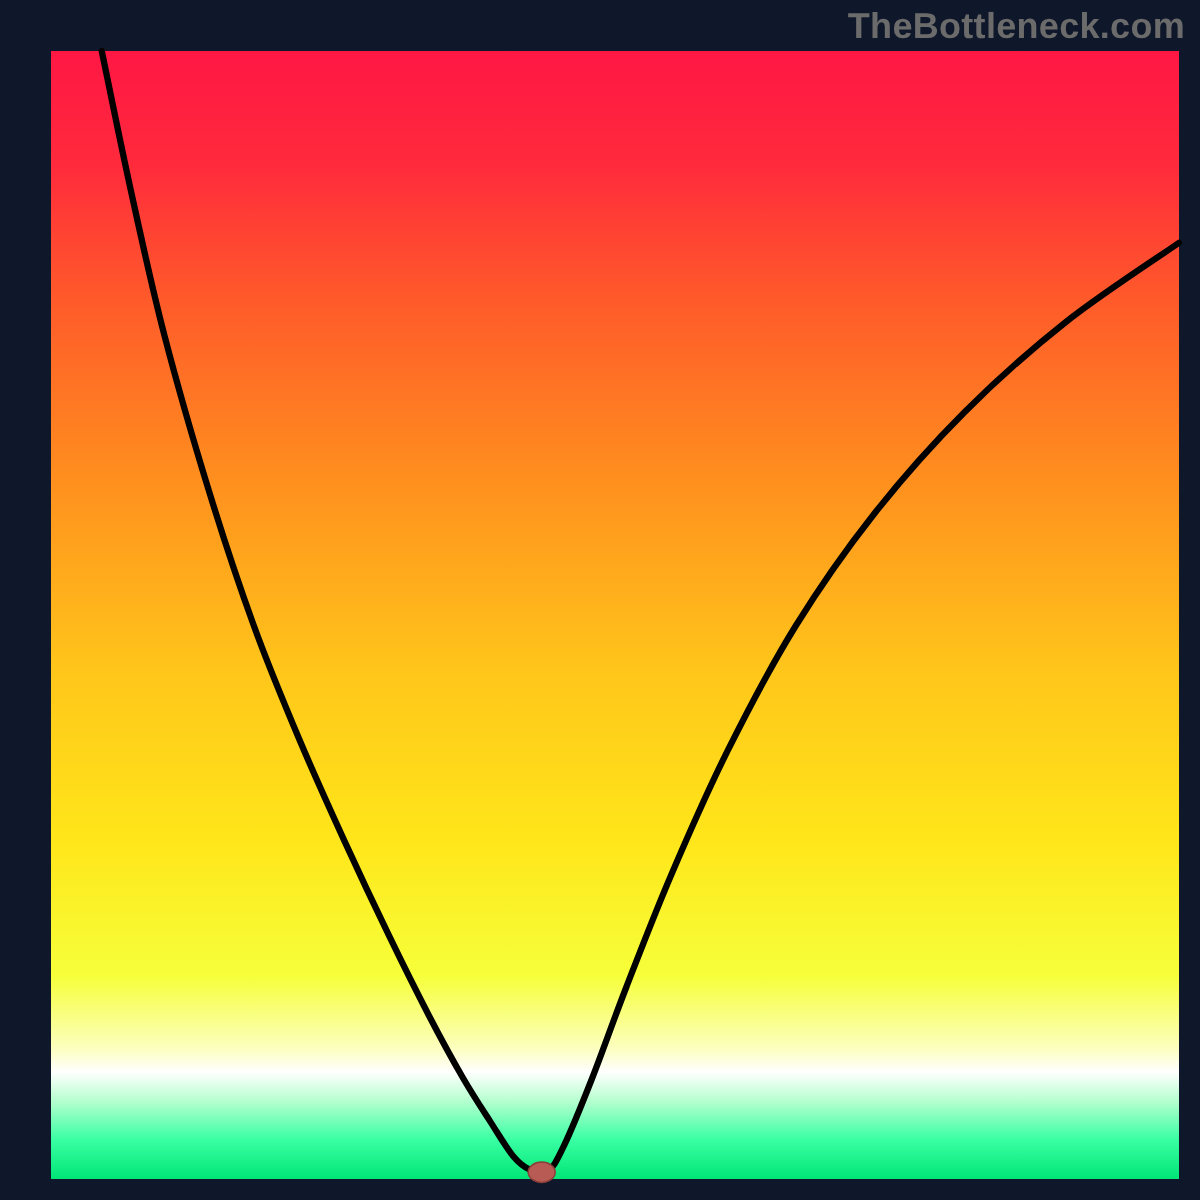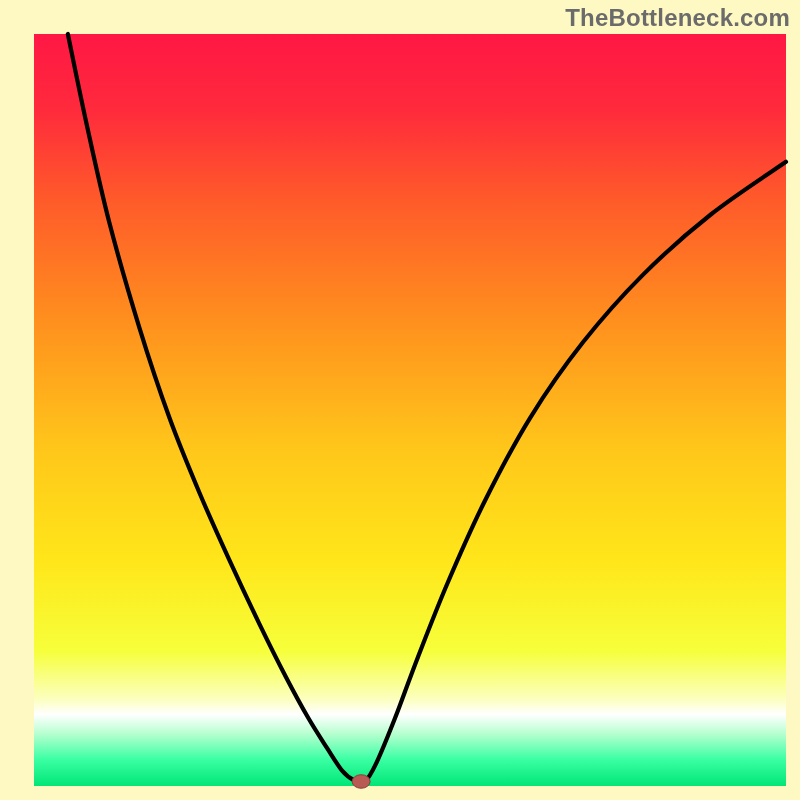--- a/index.html
+++ b/index.html
@@ -8,21 +8,21 @@
     width: 800px;
     height: 800px;
     background: #000;
     font-family: Arial, Helvetica, sans-serif;
     overflow: hidden;
   }
   .frame {
     position: relative;
     width: 800px;
     height: 800px;
-    background: #fef9c3;
+    background: #0f172a;
   }
   .watermark {
     position: absolute;
     top: 4px;
     right: 10px;
     font-size: 24px;
     font-weight: 600;
     color: #6b6b6b;
     letter-spacing: 0.2px;
     z-index: 5;

